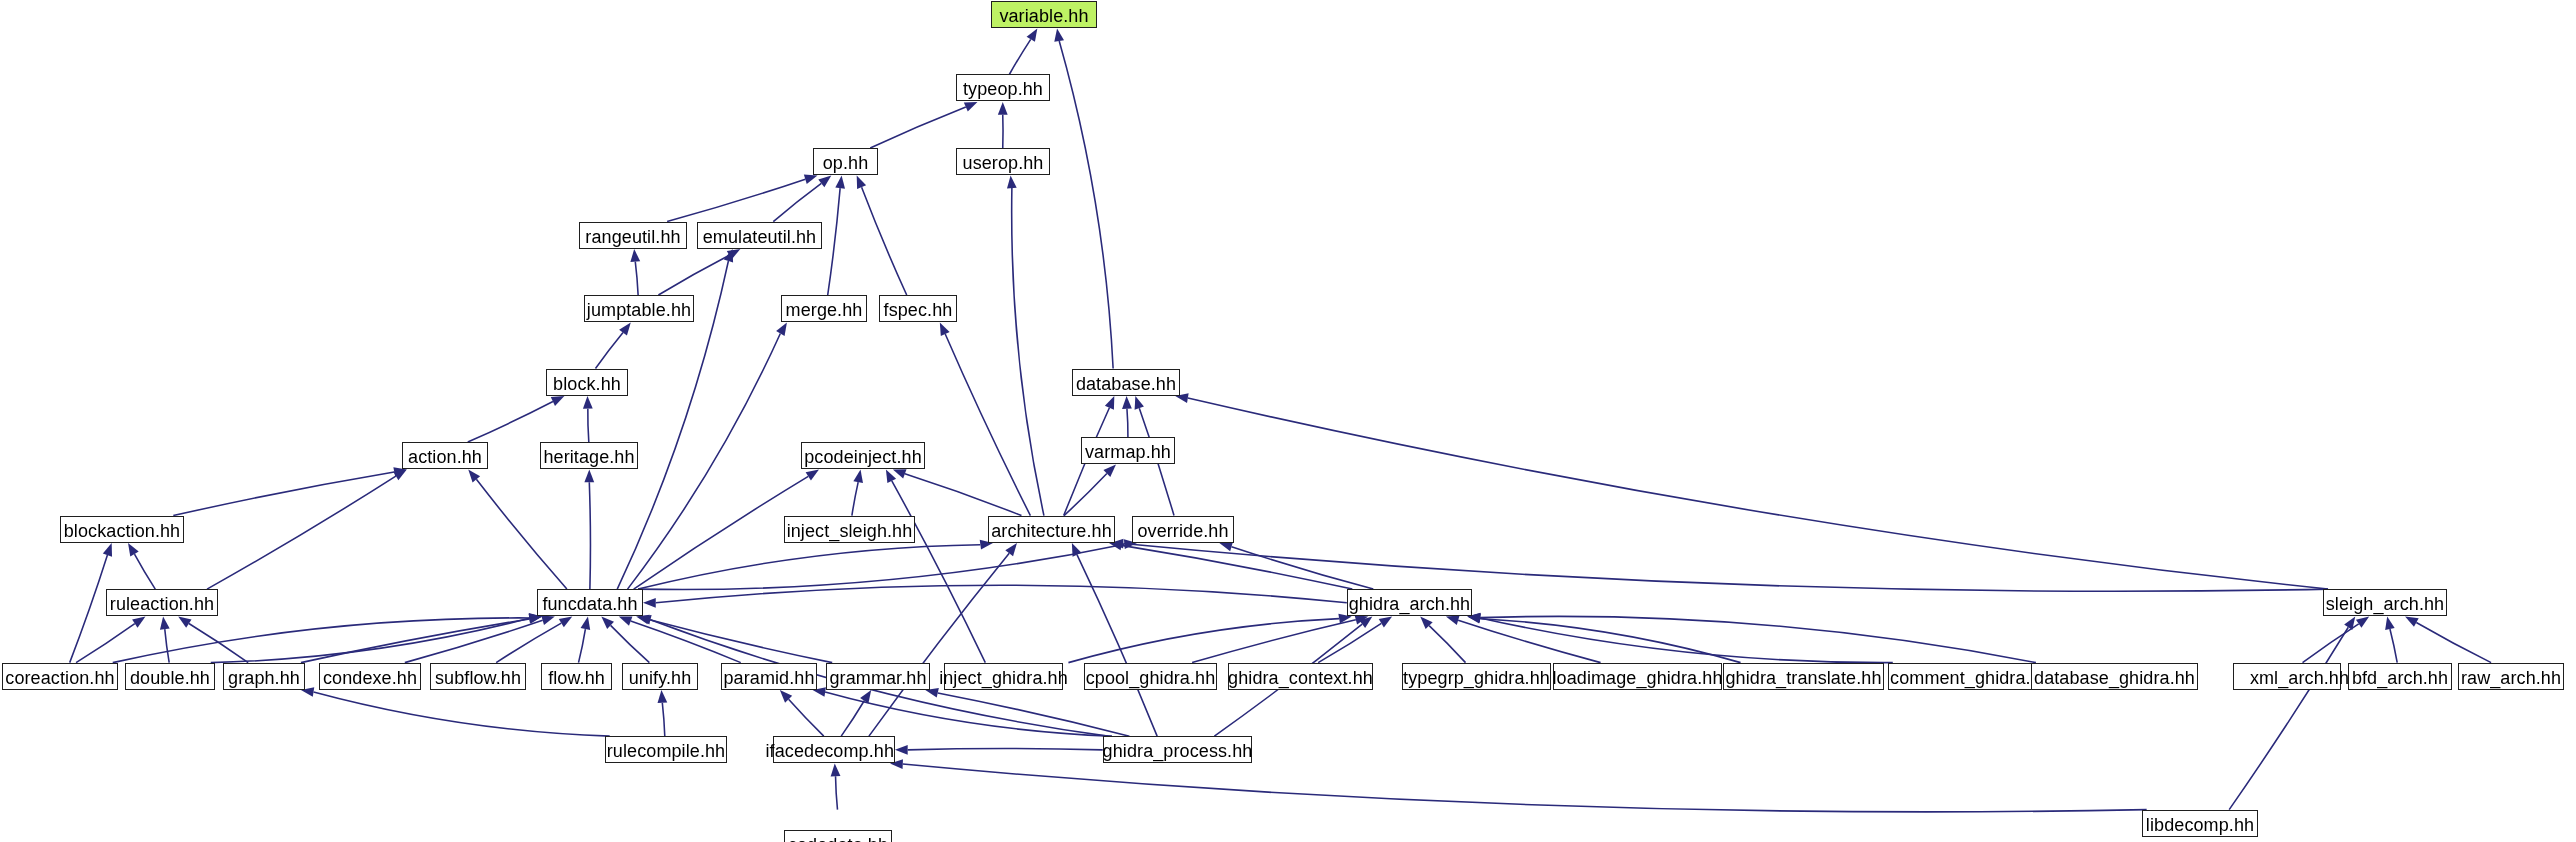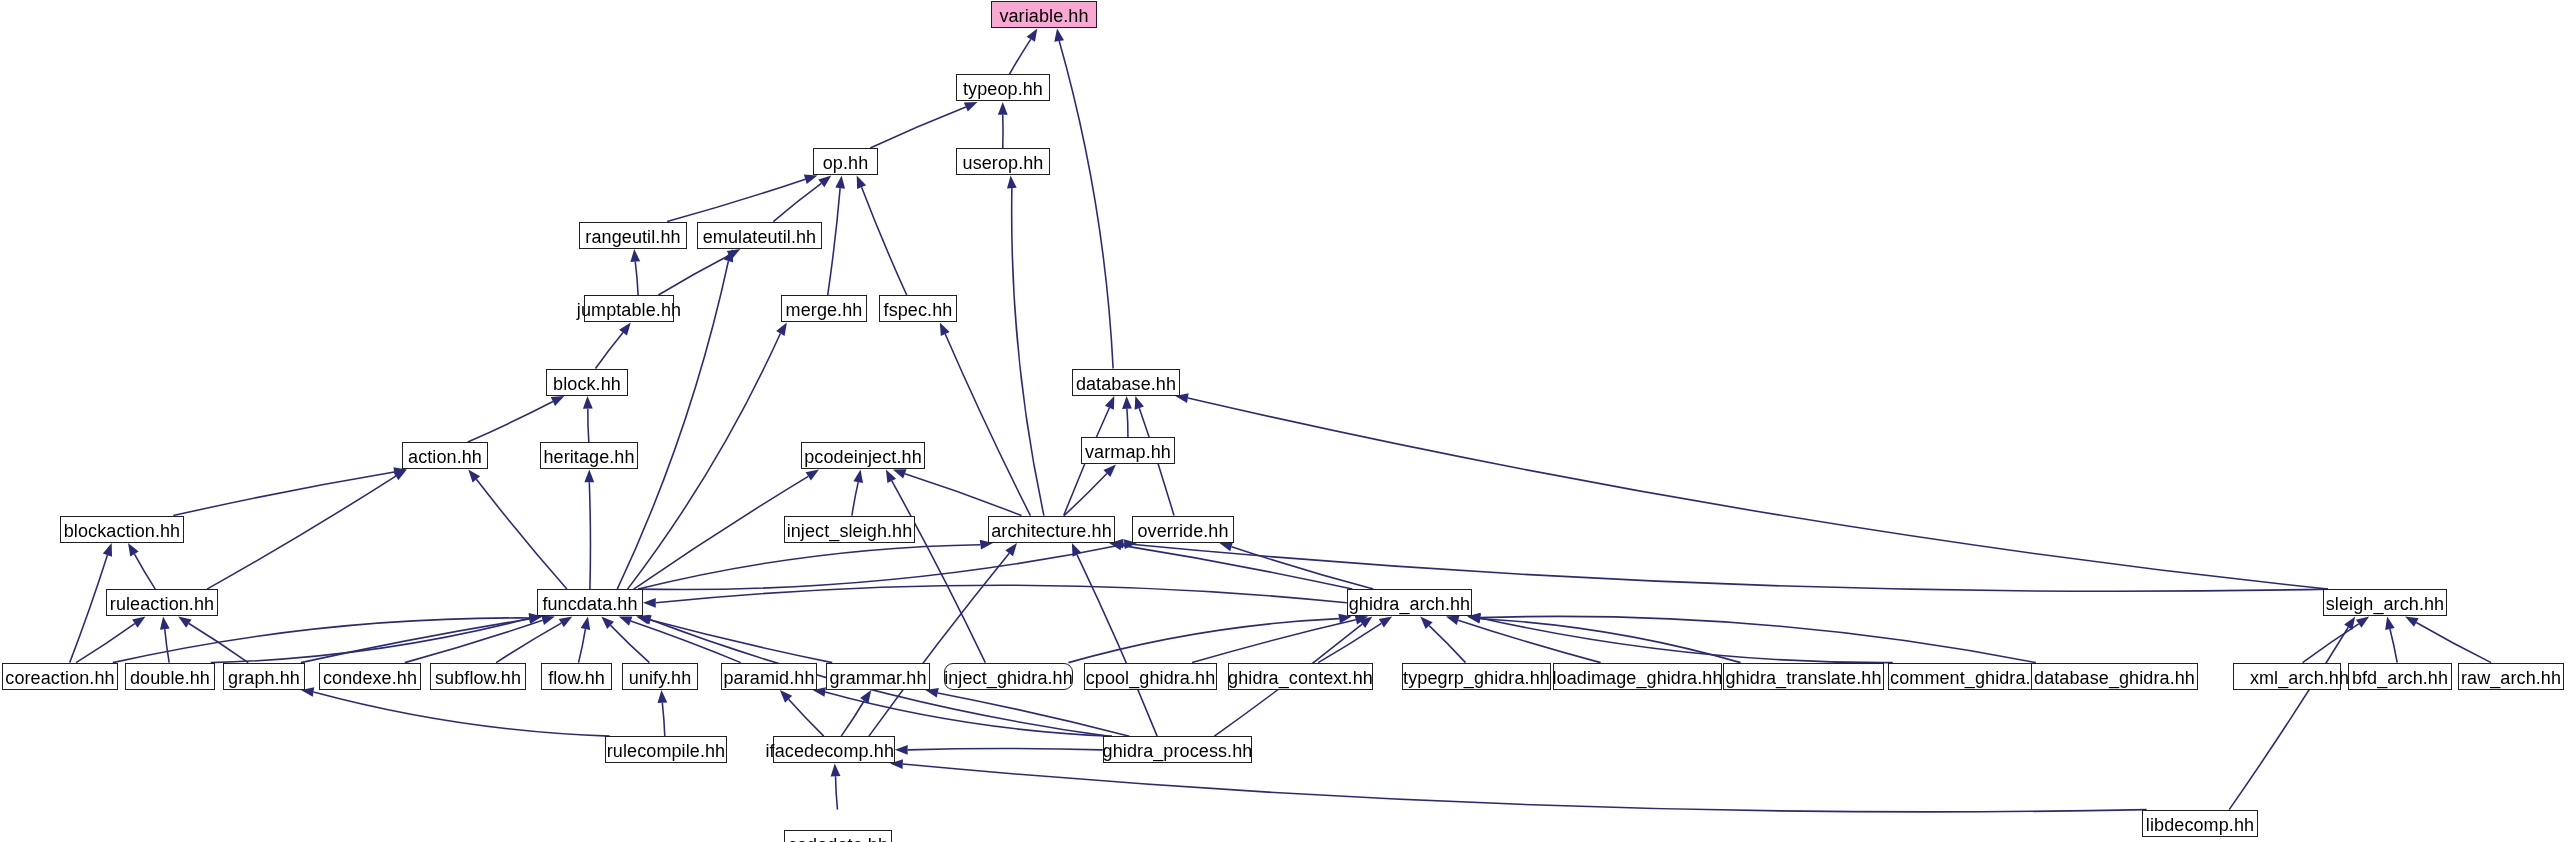--- a/index.html
+++ b/index.html
@@ -31,21 +31,21 @@
     font-size: 18px;
     line-height: 1;
     display: flex;
     align-items: center;
     justify-content: center;
     white-space: nowrap;
     letter-spacing: 0.1px;
     z-index: 5;
   }
   .node.root {
-    background: #f9a8d4;
+    background: #bef264;
   }
   .node .lbl {
     display: block;
     transform: translateY(0.5px);
   }
 </style>
 </head>
 <body>
 
 <div id="canvas">
@@ -213,21 +213,21 @@
       </div>
       <div class="node" style="left: 813px; top: 148px; width: 65px; height: 27.4px;">
         <span class="lbl">op.hh</span>
       </div>
       <div class="node" style="left: 579px; top: 222px; width: 108px; height: 27.4px;">
         <span class="lbl">rangeutil.hh</span>
       </div>
       <div class="node" style="left: 697px; top: 222px; width: 125px; height: 27.4px;">
         <span class="lbl">emulateutil.hh</span>
       </div>
-      <div class="node" style="left: 584px; top: 295px; width: 90px; height: 27.4px;">
+      <div class="node" style="left: 584px; top: 295px; width: 110px; height: 27.4px;">
         <span class="lbl">jumptable.hh</span>
       </div>
       <div class="node" style="left: 781px; top: 295px; width: 86px; height: 27.4px;">
         <span class="lbl">merge.hh</span>
       </div>
       <div class="node" style="left: 879px; top: 295px; width: 78px; height: 27.4px;">
         <span class="lbl">fspec.hh</span>
       </div>
       <div class="node" style="left: 546px; top: 369px; width: 82px; height: 27.4px;">
         <span class="lbl">block.hh</span>
@@ -291,21 +291,21 @@
       </div>
       <div class="node" style="left: 622px; top: 663px; width: 76px; height: 27.4px;">
         <span class="lbl">unify.hh</span>
       </div>
       <div class="node" style="left: 721px; top: 663px; width: 96px; height: 27.4px;">
         <span class="lbl">paramid.hh</span>
       </div>
       <div class="node" style="left: 826px; top: 663px; width: 104px; height: 27.4px;">
         <span class="lbl">grammar.hh</span>
       </div>
-      <div class="node" style="left: 944px; top: 663px; width: 129px; height: 27.4px; border-radius: 9px;">
+      <div class="node" style="left: 944px; top: 663px; width: 119px; height: 27.4px;">
         <span class="lbl">inject_ghidra.hh</span>
       </div>
       <div class="node" style="left: 1084px; top: 663px; width: 133px; height: 27.4px;">
         <span class="lbl">cpool_ghidra.hh</span>
       </div>
       <div class="node" style="left: 1228px; top: 663px; width: 145px; height: 27.4px;">
         <span class="lbl">ghidra_context.hh</span>
       </div>
       <div class="node" style="left: 1402px; top: 663px; width: 149px; height: 27.4px;">
         <span class="lbl">typegrp_ghidra.hh</span>

